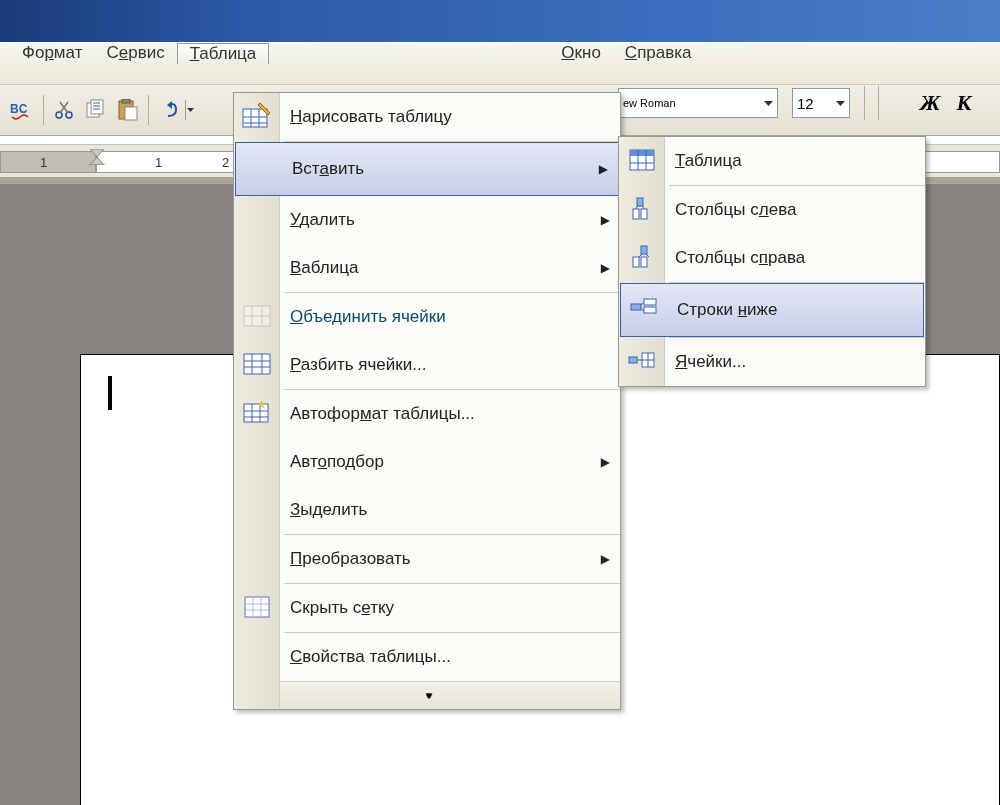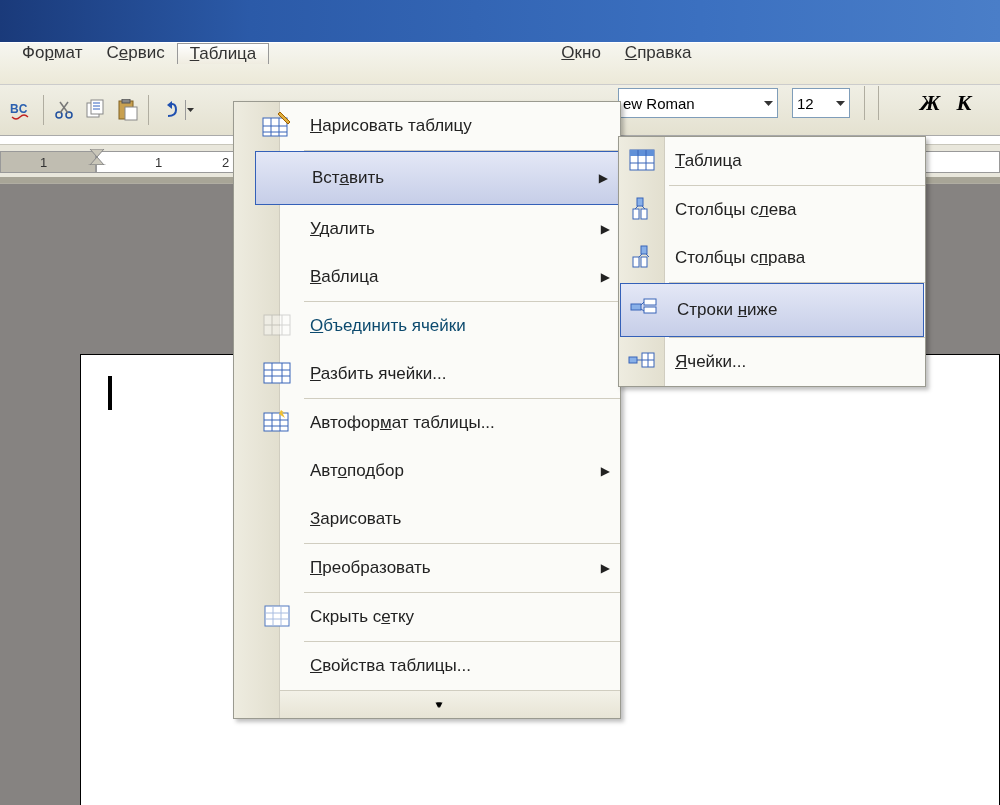--- a/index.html
+++ b/index.html
@@ -56,21 +56,21 @@
 .tsep { width: 1px; height: 30px; background: #b0ada0; margin: 0 4px; }
 
 .font-box {
   position: absolute;
   left: 618px; top: 88px;
   height: 30px; width: 160px;
   background: #fff;
   border: 1px solid #7f9db9;
   display: flex; align-items: center;
   padding: 0 4px;
-  font-size: 15px;
+  font-size: 11px;
 }
 .font-box .dd { margin-left: auto; }
 .size-box {
   position: absolute;
   left: 792px; top: 88px;
   height: 30px; width: 58px;
   background: #fff;
   border: 1px solid #7f9db9;
   display: flex; align-items: center;
   padding: 0 4px;
@@ -183,21 +183,21 @@
   display: flex; align-items: center; justify-content: center;
 }
 .menu .expand {
   height: 28px;
   display:flex; align-items:center; justify-content:center;
   background: linear-gradient(#f3f1e8, #e7e4d5);
   border-top:1px solid #d0cdc0;
 }
 .chev { font-size:11px; letter-spacing:-4px; }
 
-#menu1 { left: 233px; top: 101px; width: 388px; padding-left: 20px; }
+#menu1 { left: 233px; top: 92px; width: 388px; }
 #menu2 { left: 618px; top: 136px; width: 308px; }
 
 svg { display: block; }
 
 .hgsvg { width:20px; height:16px; }
 
 </style>
 </head>
 <body>
 
@@ -387,21 +387,21 @@
     </div>
     <span><span>Автофор</span><span class="u">м</span><span>ат таблицы...</span></span>
   </div>
 
   <div class="mrow">
     <span><span>Авт</span><span class="u">о</span><span>подбор</span></span>
     <span class="arrow">▶</span>
   </div>
 
   <div class="mrow">
-    <span><span></span><span class="u">З</span><span>арисовать</span></span>
+    <span><span></span><span class="u">З</span><span>ыделить</span></span>
   </div>
   <div class="sep"></div>
 
   <div class="mrow">
     <span><span></span><span class="u">П</span><span>реобразовать</span></span>
     <span class="arrow">▶</span>
   </div>
   <div class="sep"></div>
 
   <div class="mrow">

